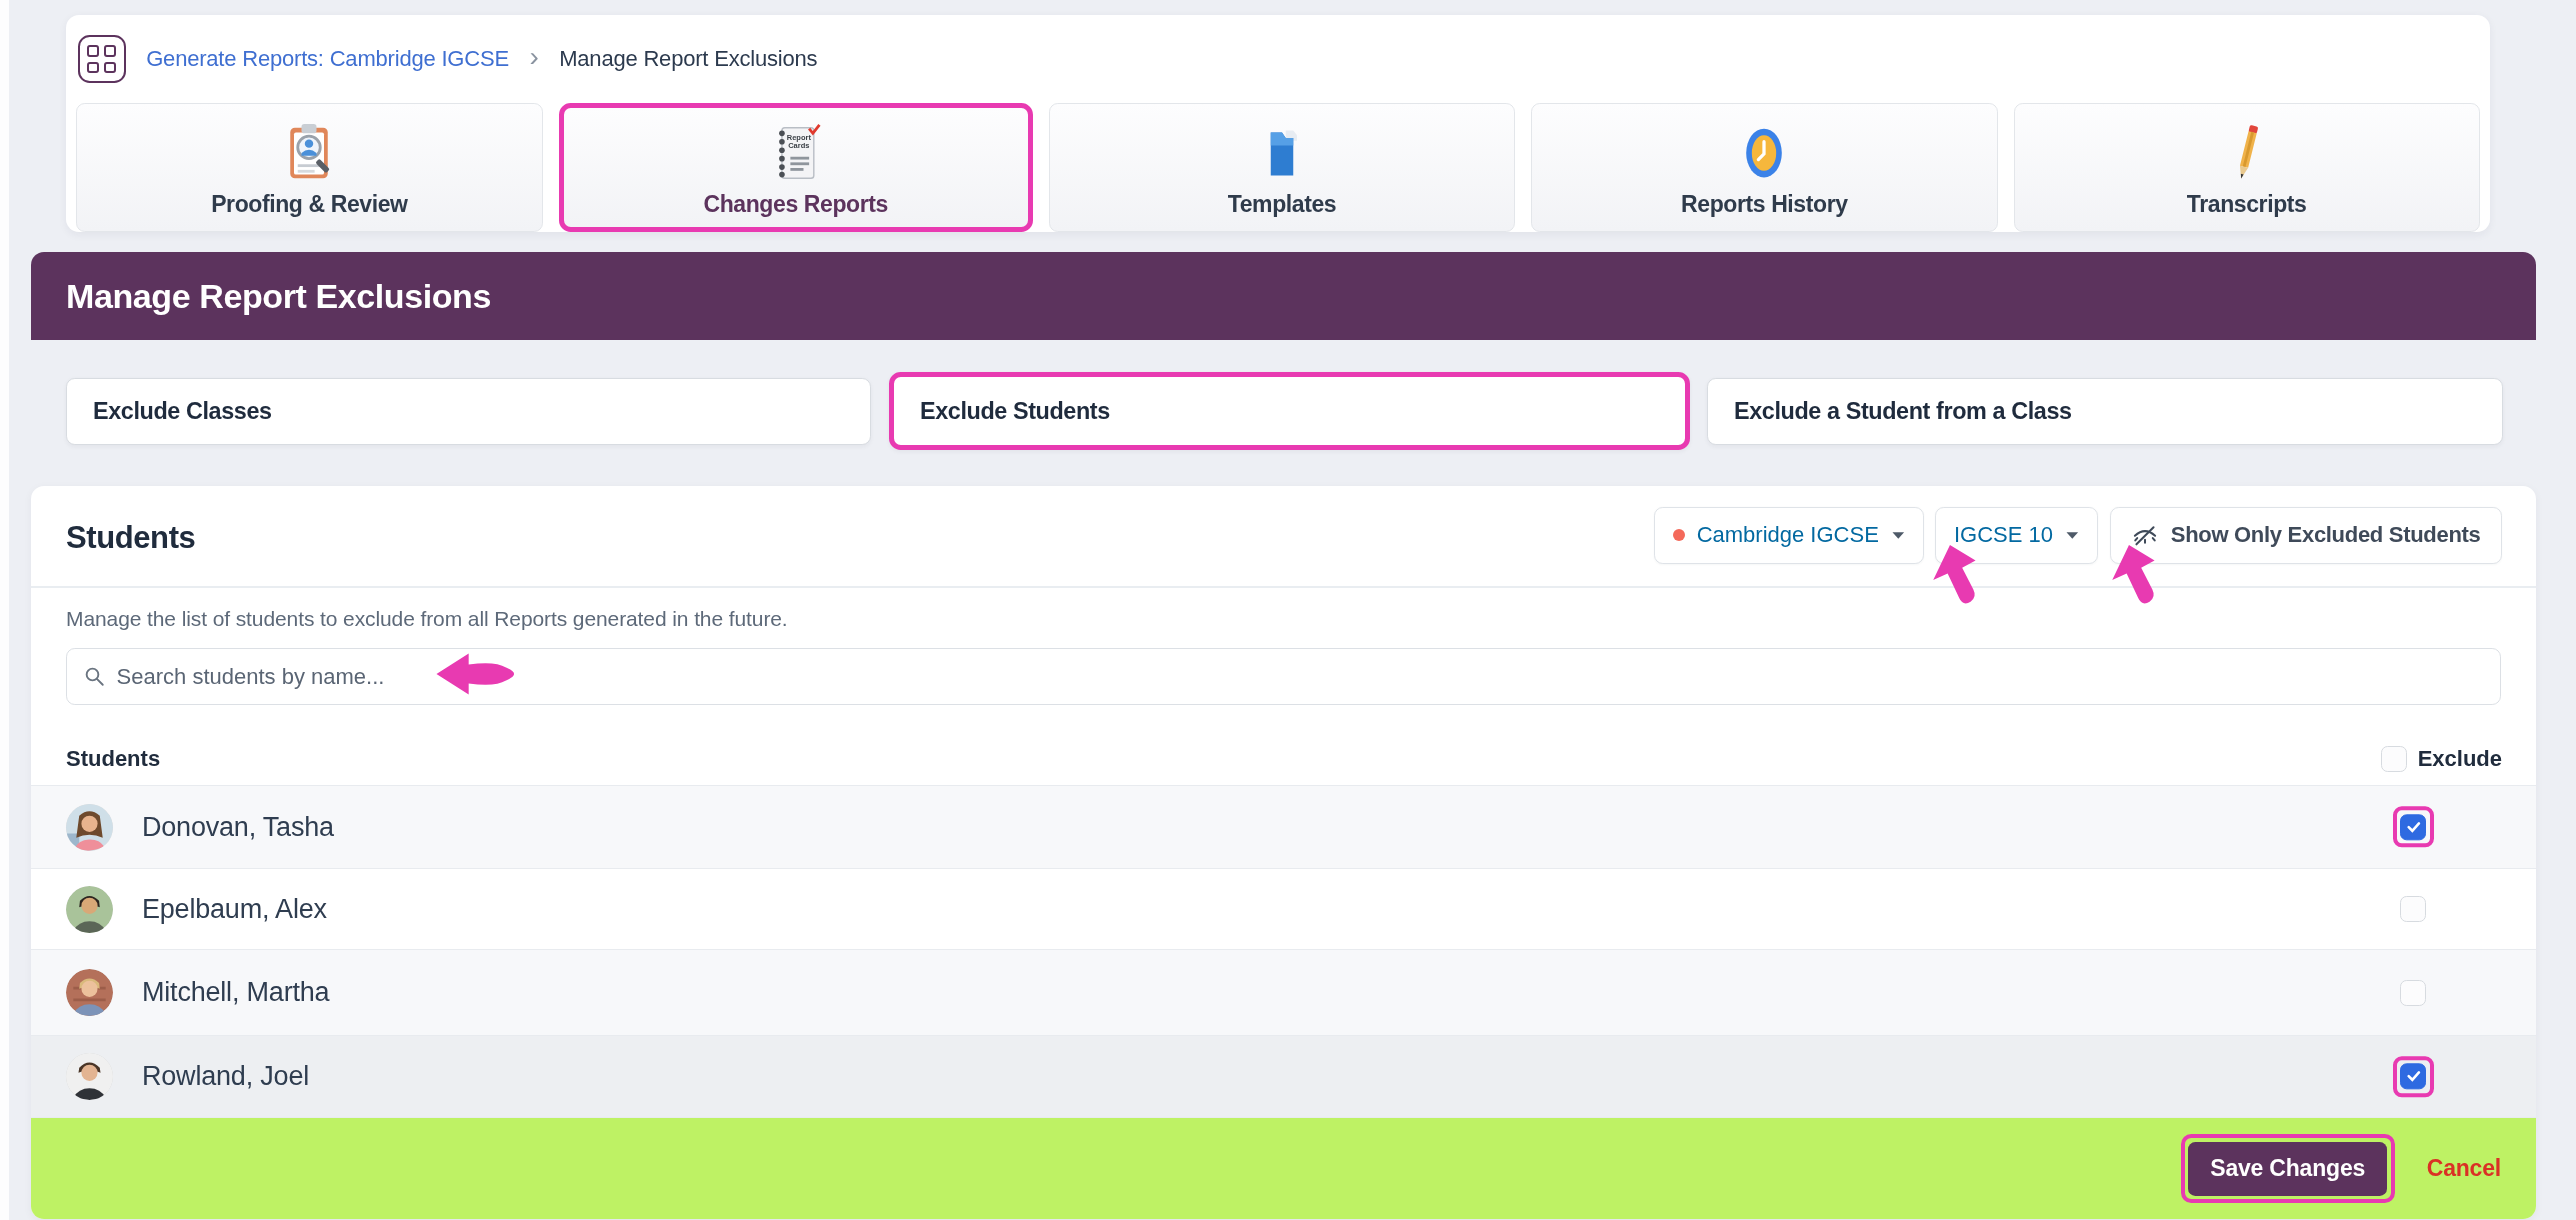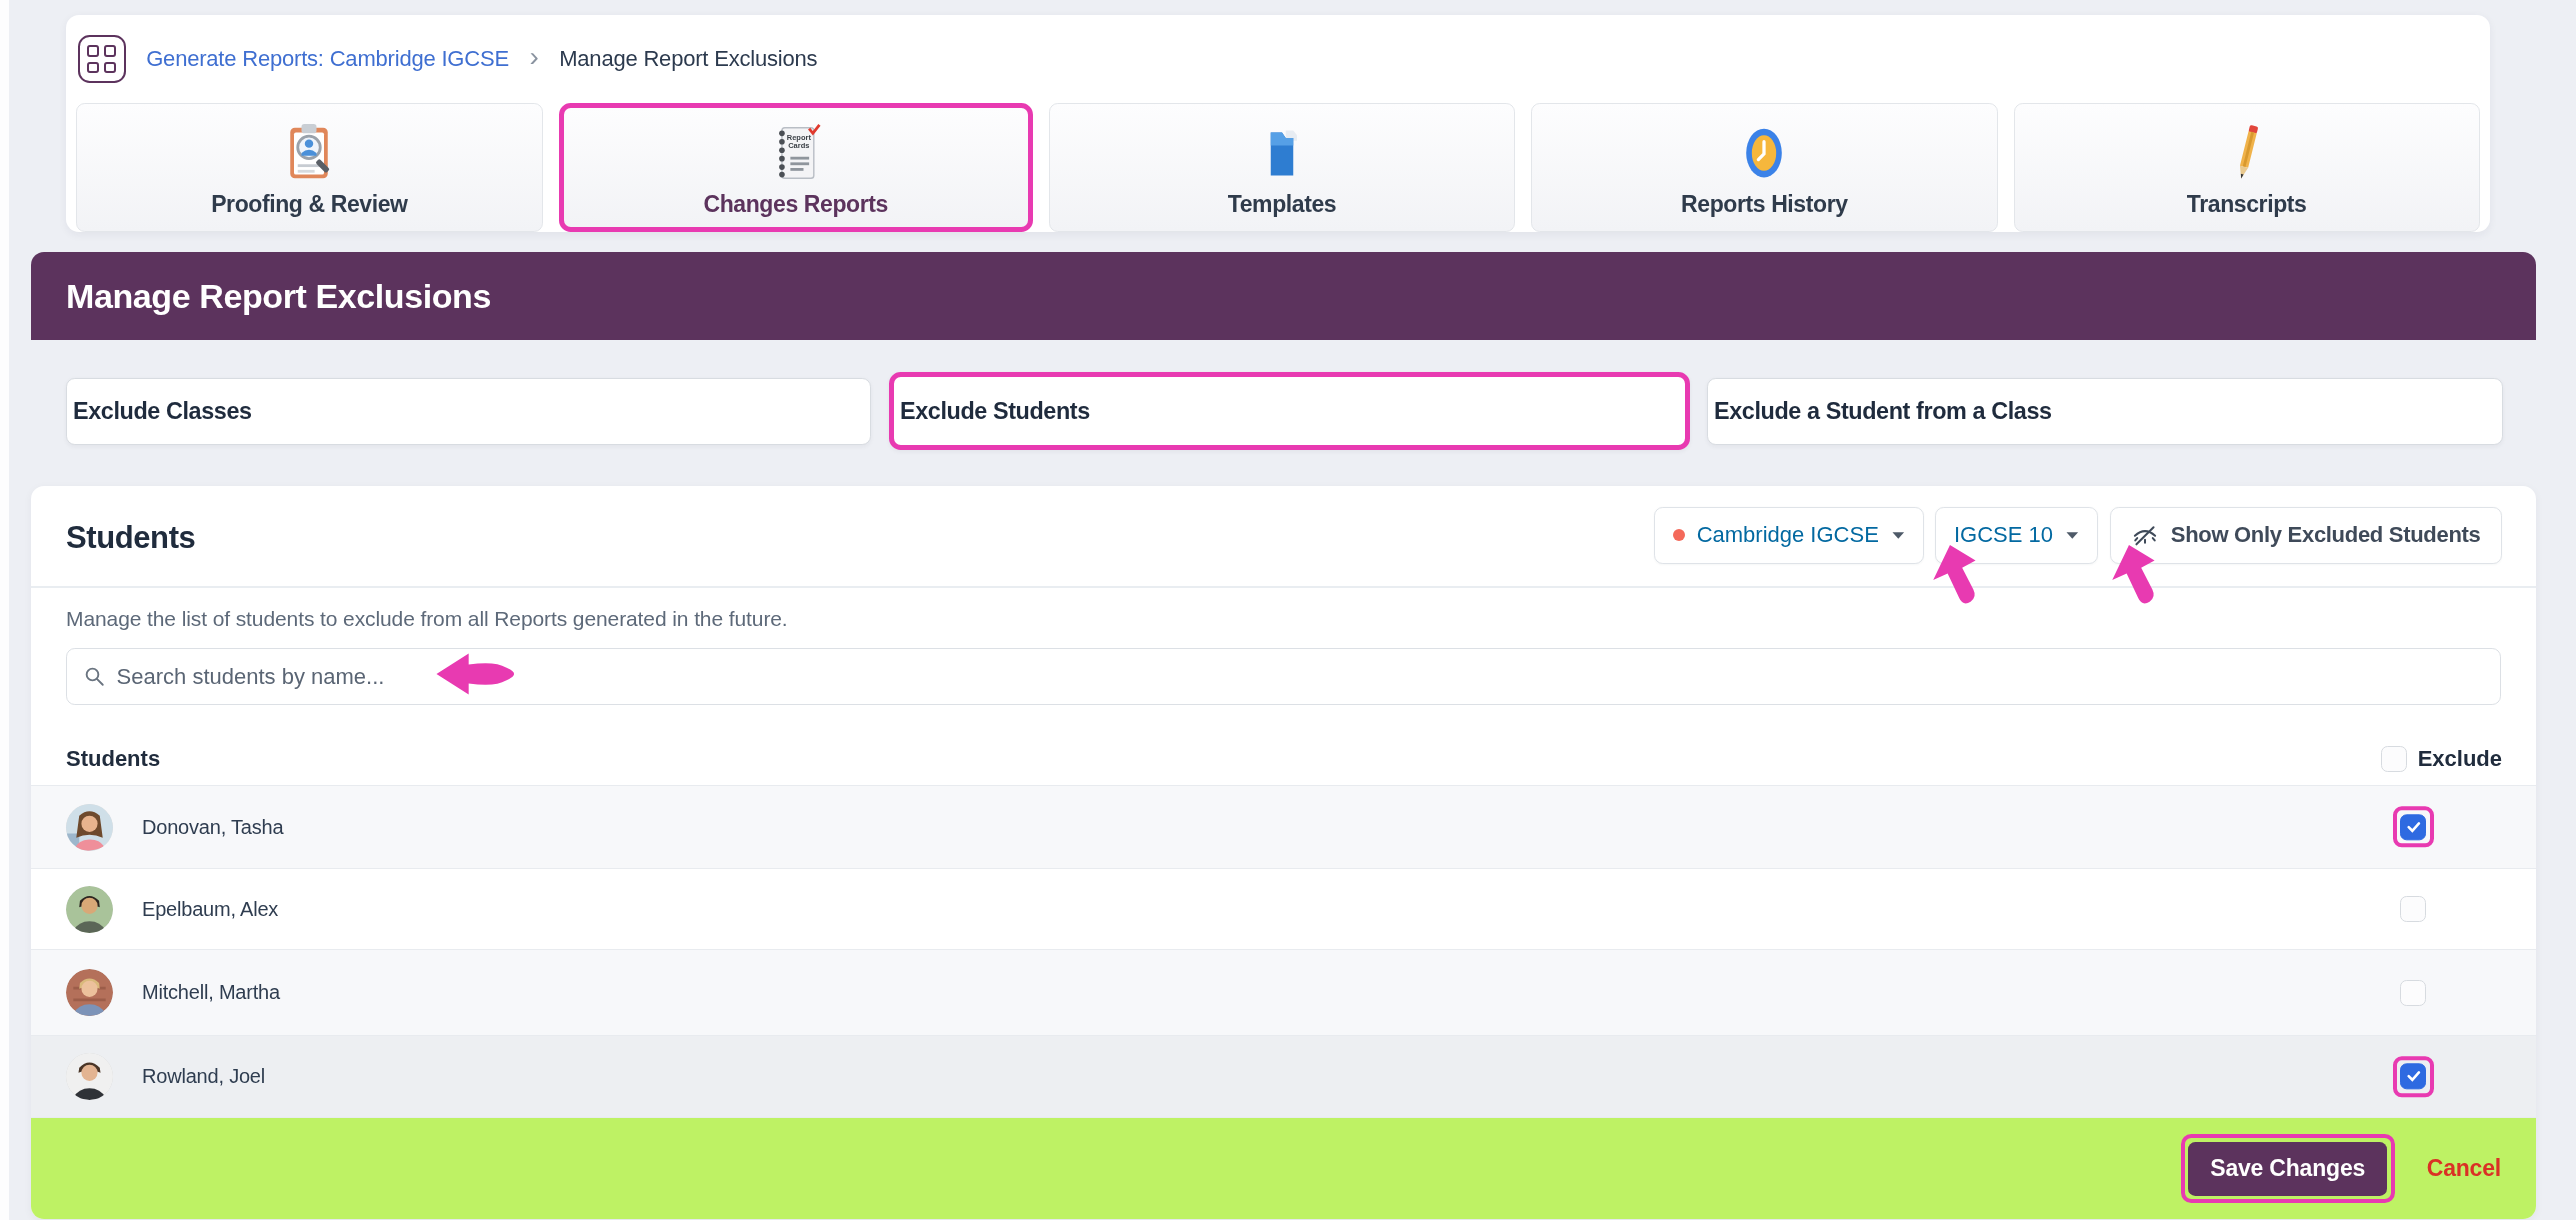--- a/index.html
+++ b/index.html
@@ -43,21 +43,21 @@
   
   .purple-bar {
     position:absolute; left:31px; top:252px; width:2505px; height:88px;
     background:#5c335d; border-radius:13px 13px 0 0; display:flex; align-items:center;
   }
   .purple-bar h1 { color:#ffffff; font-size:34px; font-weight:700; margin-left:35px; letter-spacing:-0.4px; }
 
   
   .mode-btn {
     position:absolute; background:#fff; border:1.5px solid #d8dce1; border-radius:8.8px;
-    display:flex; align-items:center; padding-left:6px;
+    display:flex; align-items:center; padding-left:26px;
     font-size:23.4px; font-weight:700; color:#1f2b3d; letter-spacing:-0.4px; cursor:pointer;
     box-shadow:0 1.5px 4.4px rgba(30,40,60,.05);
   }
   .mode-1 { left:66px;  top:378px; width:805px; height:67px; }
   .mode-2 { left:889px; top:372px; width:801px; height:78px; border:5.1px solid #e83ab1; border-radius:11.7px; }
   .mode-3 { left:1707px; top:378px; width:796px; height:67px; }
 
   
   .main-card {
     position:absolute; left:31px; top:486px; width:2505px; height:733px;
@@ -95,21 +95,21 @@
   .th-exclude { position:absolute; right:34px; display:flex; align-items:center; gap:10.2px; }
   .th-exclude .th-label { font-size:22px; font-weight:700; color:#202c3d; }
 
   .rows { position:absolute; left:0; right:0; top:299px; }
   .row { position:relative; display:flex; align-items:center; border-top:1.5px solid #e8ebef; }
   .row-1 { height:83px; background:#f7f8fa; }
   .row-2 { height:81px; background:#ffffff; }
   .row-3 { height:86px; background:#f7f8fa; }
   .row-4 { height:82px; background:#edeff2; }
   .avatar { width:47px; height:47px; border-radius:50%; overflow:hidden; margin-left:35px; flex:0 0 auto; background:#ddd; }
-  .row-name { margin-left:29px; font-size:20px; color:#2f3d50; letter-spacing:-0.2px; }
+  .row-name { margin-left:29px; font-size:27px; color:#2f3d50; letter-spacing:-0.2px; }
 
   .cb {
     width:26px; height:26px; border:1.5px solid #d7dbe0; border-radius:6.6px; background:#fcfcfd;
     display:flex; align-items:center; justify-content:center; cursor:pointer; flex:0 0 auto;
   }
   .cb.checked { background:#2e6ae1; border-color:#2e6ae1; }
   .cb.checked svg { display:block; }
   .row .cb.plain { position:absolute; right:110px; top:50%; transform:translateY(-50%); }
   .cb-ring {
     position:absolute; right:102px; top:50%; transform:translateY(-50%);

